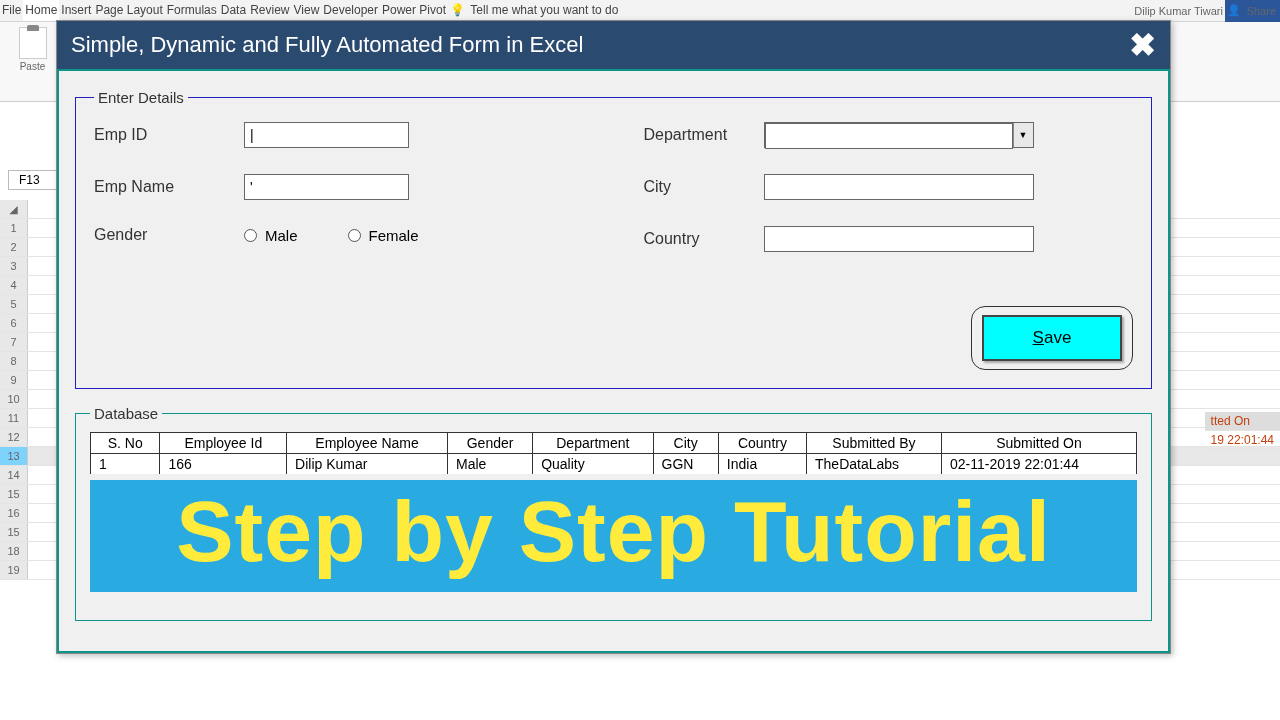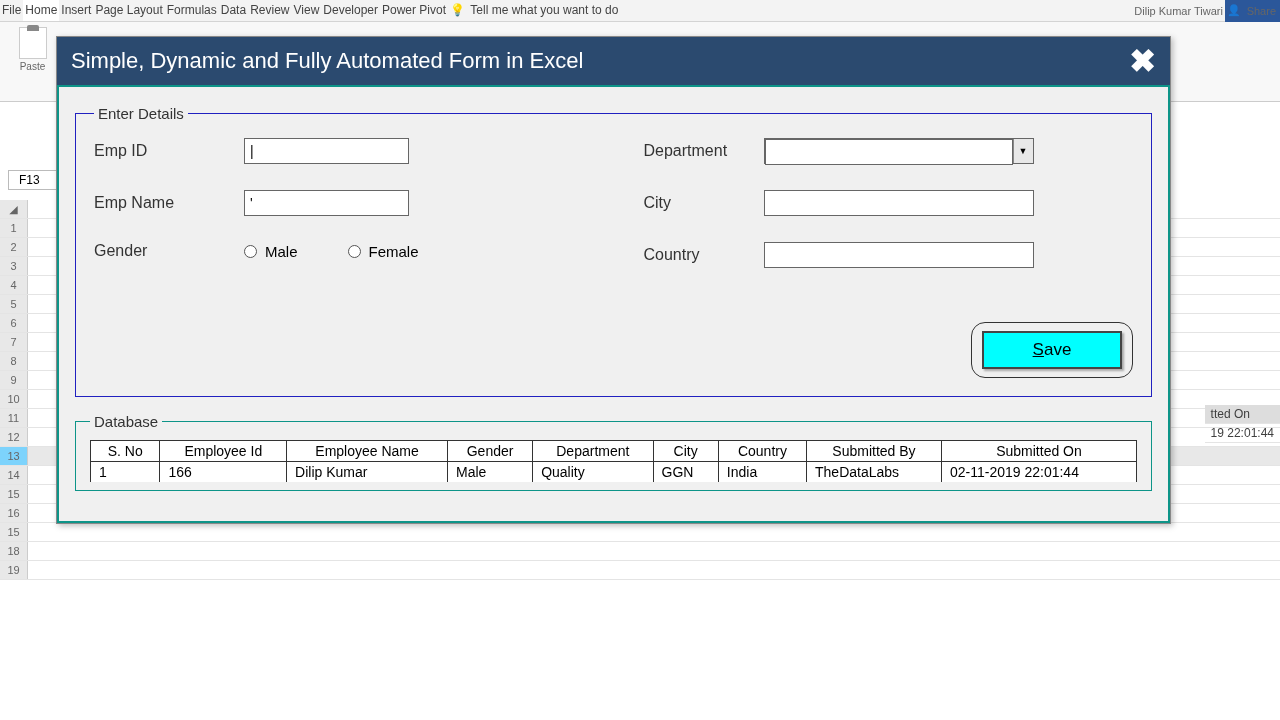--- a/index.html
+++ b/index.html
@@ -19,52 +19,52 @@
     .clipboard-icon { width:28px; height:32px; background:#fff; border:1px solid #ccc; margin-bottom:2px; position:relative;}
     .clipboard-icon::before { content:''; position:absolute; top:-3px; left:7px; width:12px; height:6px; background:#888; border-radius:2px 2px 0 0;}
     
     .cell-ref { position:absolute; top:170px; left:8px; font-size:12px; background:#fff; border:1px solid #bbb; padding:2px 10px; width:52px;}
     
     .spreadsheet { position:absolute; top:200px; left:0; right:0; bottom:0; }
     .row-header { width:28px; background:#e8e8e8; border-right:1px solid #ccc; text-align:center; font-size:11px; color:#666;}
     .sheet-body { display:flex; flex-direction:column; }
     .sheet-row { display:flex; height:19px; border-bottom:1px solid #e4e4e4; }
     .sheet-row .row-header { border-bottom:none; line-height:19px;}
-    .cell-right { position:absolute; right:0; top:205px; font-size:12px; color:#404040;}
+    .cell-right { position:absolute; right:0; top:212px; font-size:12px; color:#c2410c;}
     .cell-right div { padding:1px 6px; text-align:left; white-space:nowrap; border-bottom:1px solid #e4e4e4; height:19px; line-height:17px;}
     
     
-    .userform { position:absolute; top:36px; left:56px; width:1115px; background:#7dd3fc; border:1px solid #888; box-shadow: 2px 2px 6px rgba(0,0,0,0.25);}
+    .userform { position:absolute; top:20px; left:56px; width:1115px; background:#7dd3fc; border:1px solid #888; box-shadow: 2px 2px 6px rgba(0,0,0,0.25);}
     .titlebar { background:#2b4a6f; color:#fff; padding:8px 14px; font-size:22px; display:flex; justify-content:space-between; align-items:center; height:48px;}
     .close-x { font-size:32px; font-weight:bold; cursor:pointer; line-height:20px;}
     .close-x::before { content:'✖'; }
     
     .form-body { padding:18px 16px 14px; border:2px solid #0d9488; background:#f0f0f0;}
     
     fieldset { border:1.5px solid #2020c0; padding:16px 18px 18px; margin-bottom:16px; background:#f0f0f0; position:relative;}
-    fieldset.db { border-color:#0d9488; padding:10px 14px 8px;}
+    fieldset.db { border-color:#0d9488; padding:10px 14px 28px;}
     legend { font-size:15px; color:#333; padding:0 4px; }
     
     .form-grid { display:flex; gap:60px; }
     .form-col { flex:1; display:flex; flex-direction:column; gap:26px; }
     .form-row { display:flex; align-items:center; }
     .form-row label { width:150px; font-size:16px; color:#333; }
     .form-row input[type=text] { width:165px; height:26px; border:1px solid #666; padding:2px 5px; font-size:14px; background:#fff;}
     .form-row.right label { width:120px;}
     .form-row.right input[type=text], .form-row.right .combo { width:270px; height:26px;}
     .combo { display:flex; border:1px solid #666; background:#fff;}
     .combo input { flex:1; border:none; padding:2px 5px;}
     .combo-btn { width:20px; background:#e8e8e8; border-left:1px solid #888; display:flex; align-items:center; justify-content:center; font-size:9px;}
     
     .radio-group { display:flex; gap:50px; }
     .radio-item { display:flex; align-items:center; gap:8px; font-size:15px;}
     .radio-circle { width:13px; height:13px; border:1.5px solid #555; border-radius:50%; background:#fff;}
     
     .button-row { display:flex; justify-content:flex-end; gap:28px; margin-top:28px; padding:8px 10px; border:1.5px solid #333; border-radius:14px; width:fit-content; margin-left:auto;}
-    .btn { width:140px; height:38px; border:2px solid #444; font-size:17px; cursor:pointer; box-shadow: 2px 2px 2px rgba(0,0,0,0.3);}
+    .btn { width:140px; height:46px; border:2px solid #444; font-size:17px; cursor:pointer; box-shadow: 2px 2px 2px rgba(0,0,0,0.3);}
     .btn-save { background:#00ffff; }
     .btn-reset { background:#f8b0b0; }
     .btn u { text-decoration:underline; }
     .btn .rest { text-decoration:none; }
     
     .db-table { width:100%; border-collapse:collapse; font-size:14px; }
     .db-table th, .db-table td { border:1px solid #333; padding:2px 8px; text-align:left; background:#fff;}
     .db-table th { font-weight:normal; text-align:center;}
     .db-table td { border-top:none; border-bottom:none;}
     
@@ -247,15 +247,16 @@
           <td>Dilip Kumar</td>
           <td>Male</td>
           <td>Quality</td>
           <td>GGN</td>
           <td>India</td>
           <td>TheDataLabs</td>
           <td>02-11-2019 22:01:44</td>
         </tr>
           </tbody>
       </table>
+      <div class="banner">Step by Step Tutorial</div>
     </fieldset>
   </div>
 </div>
 
 </body></html>

